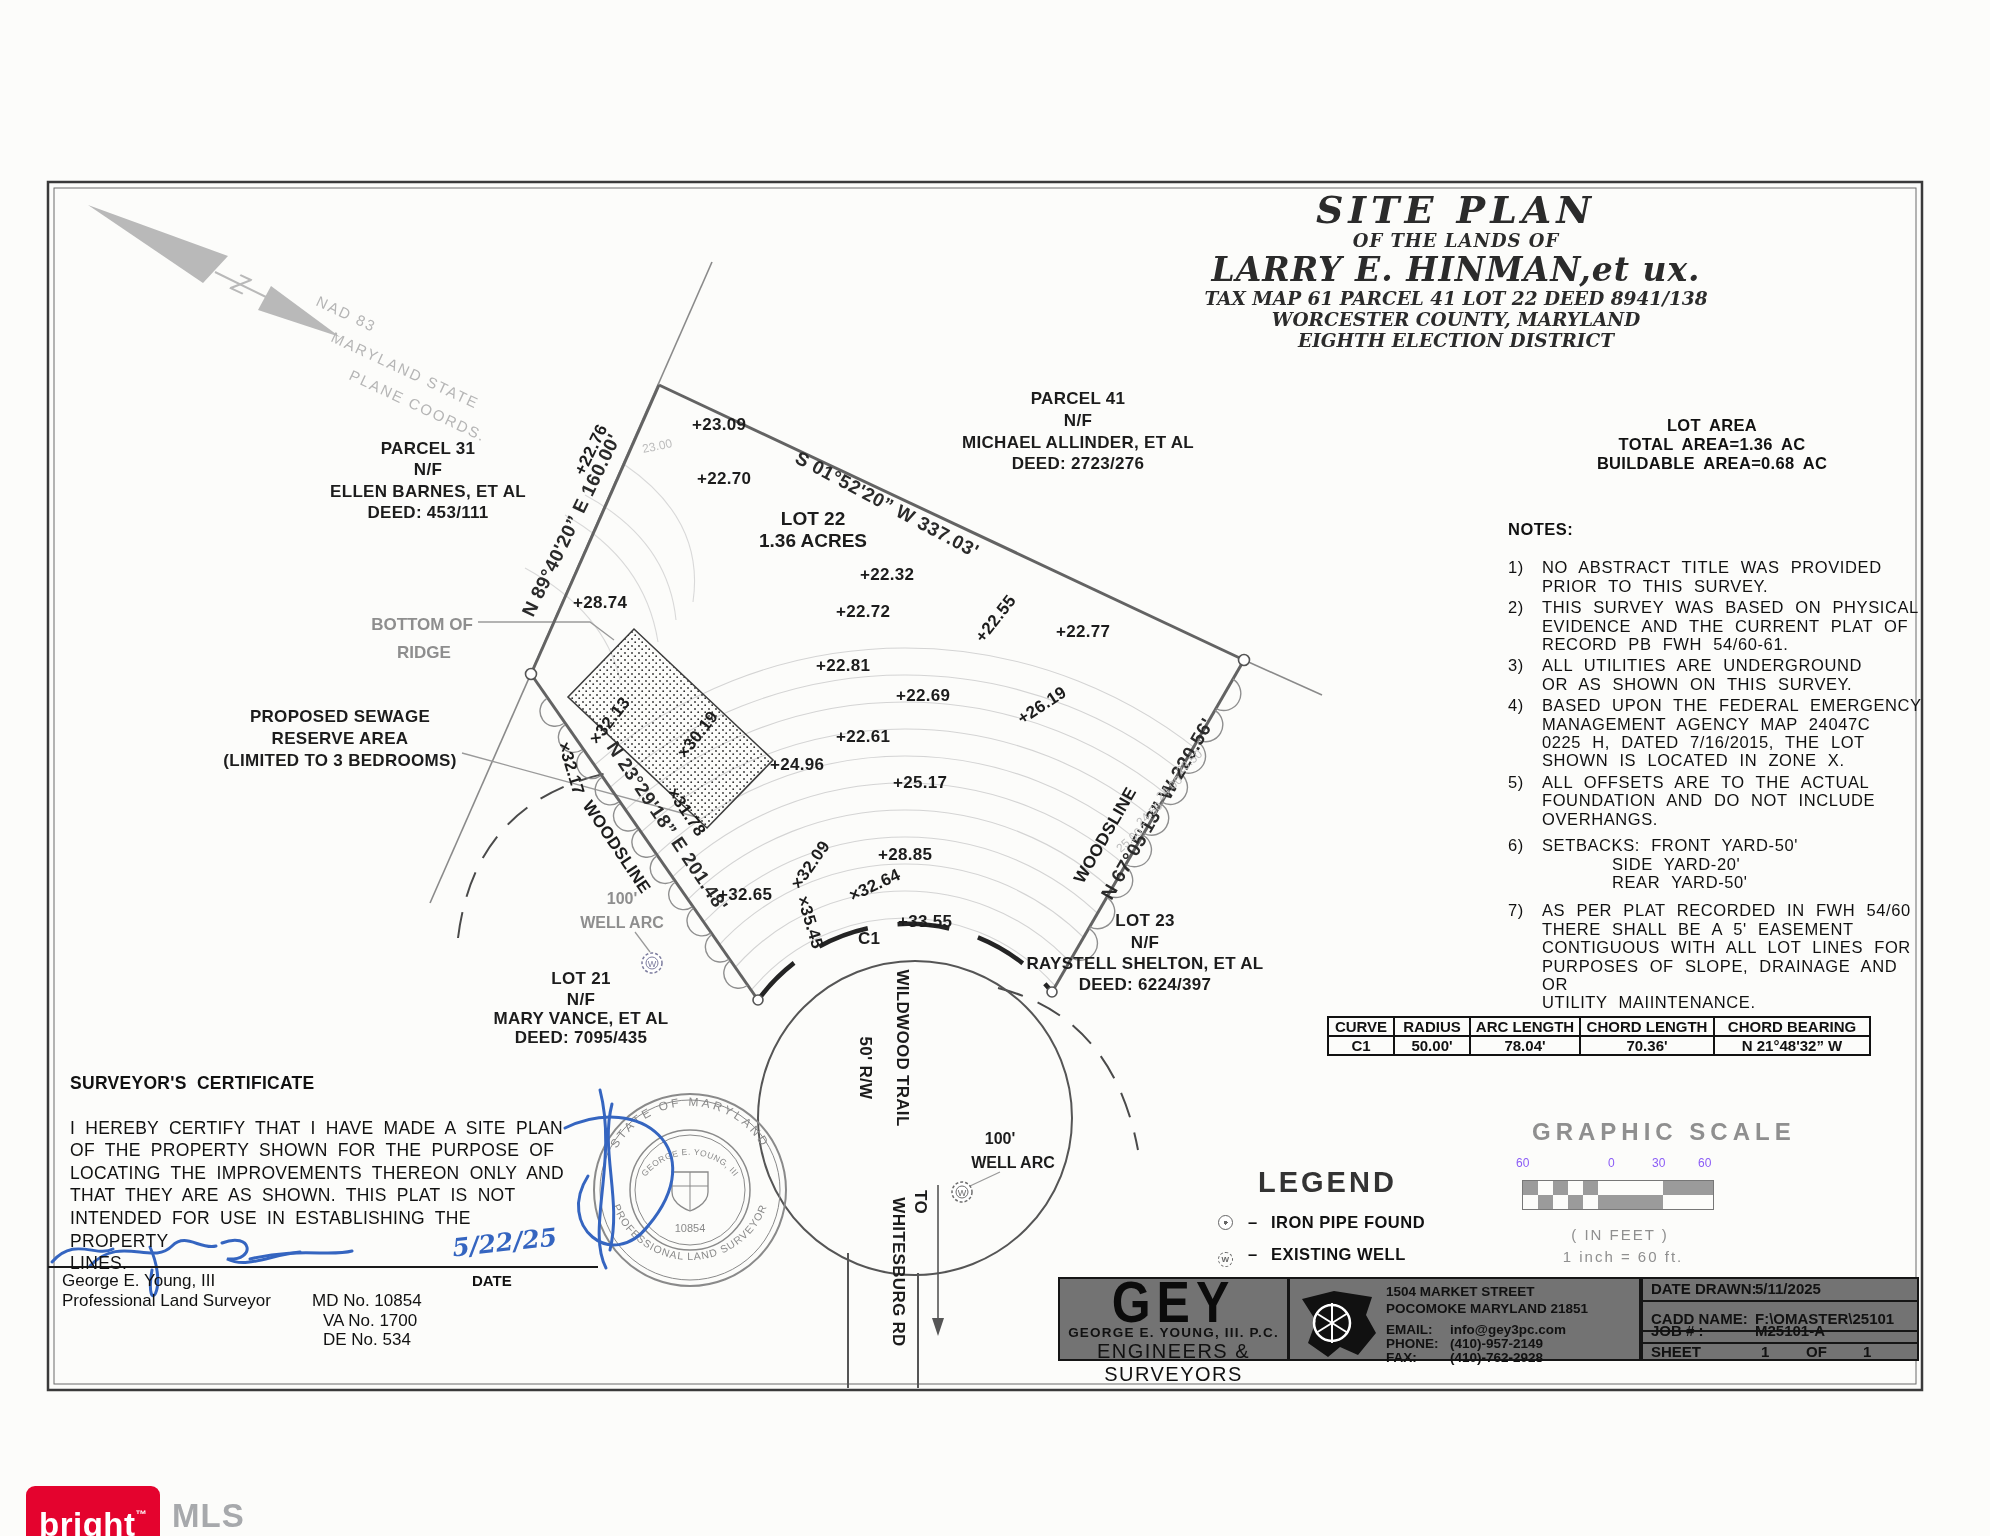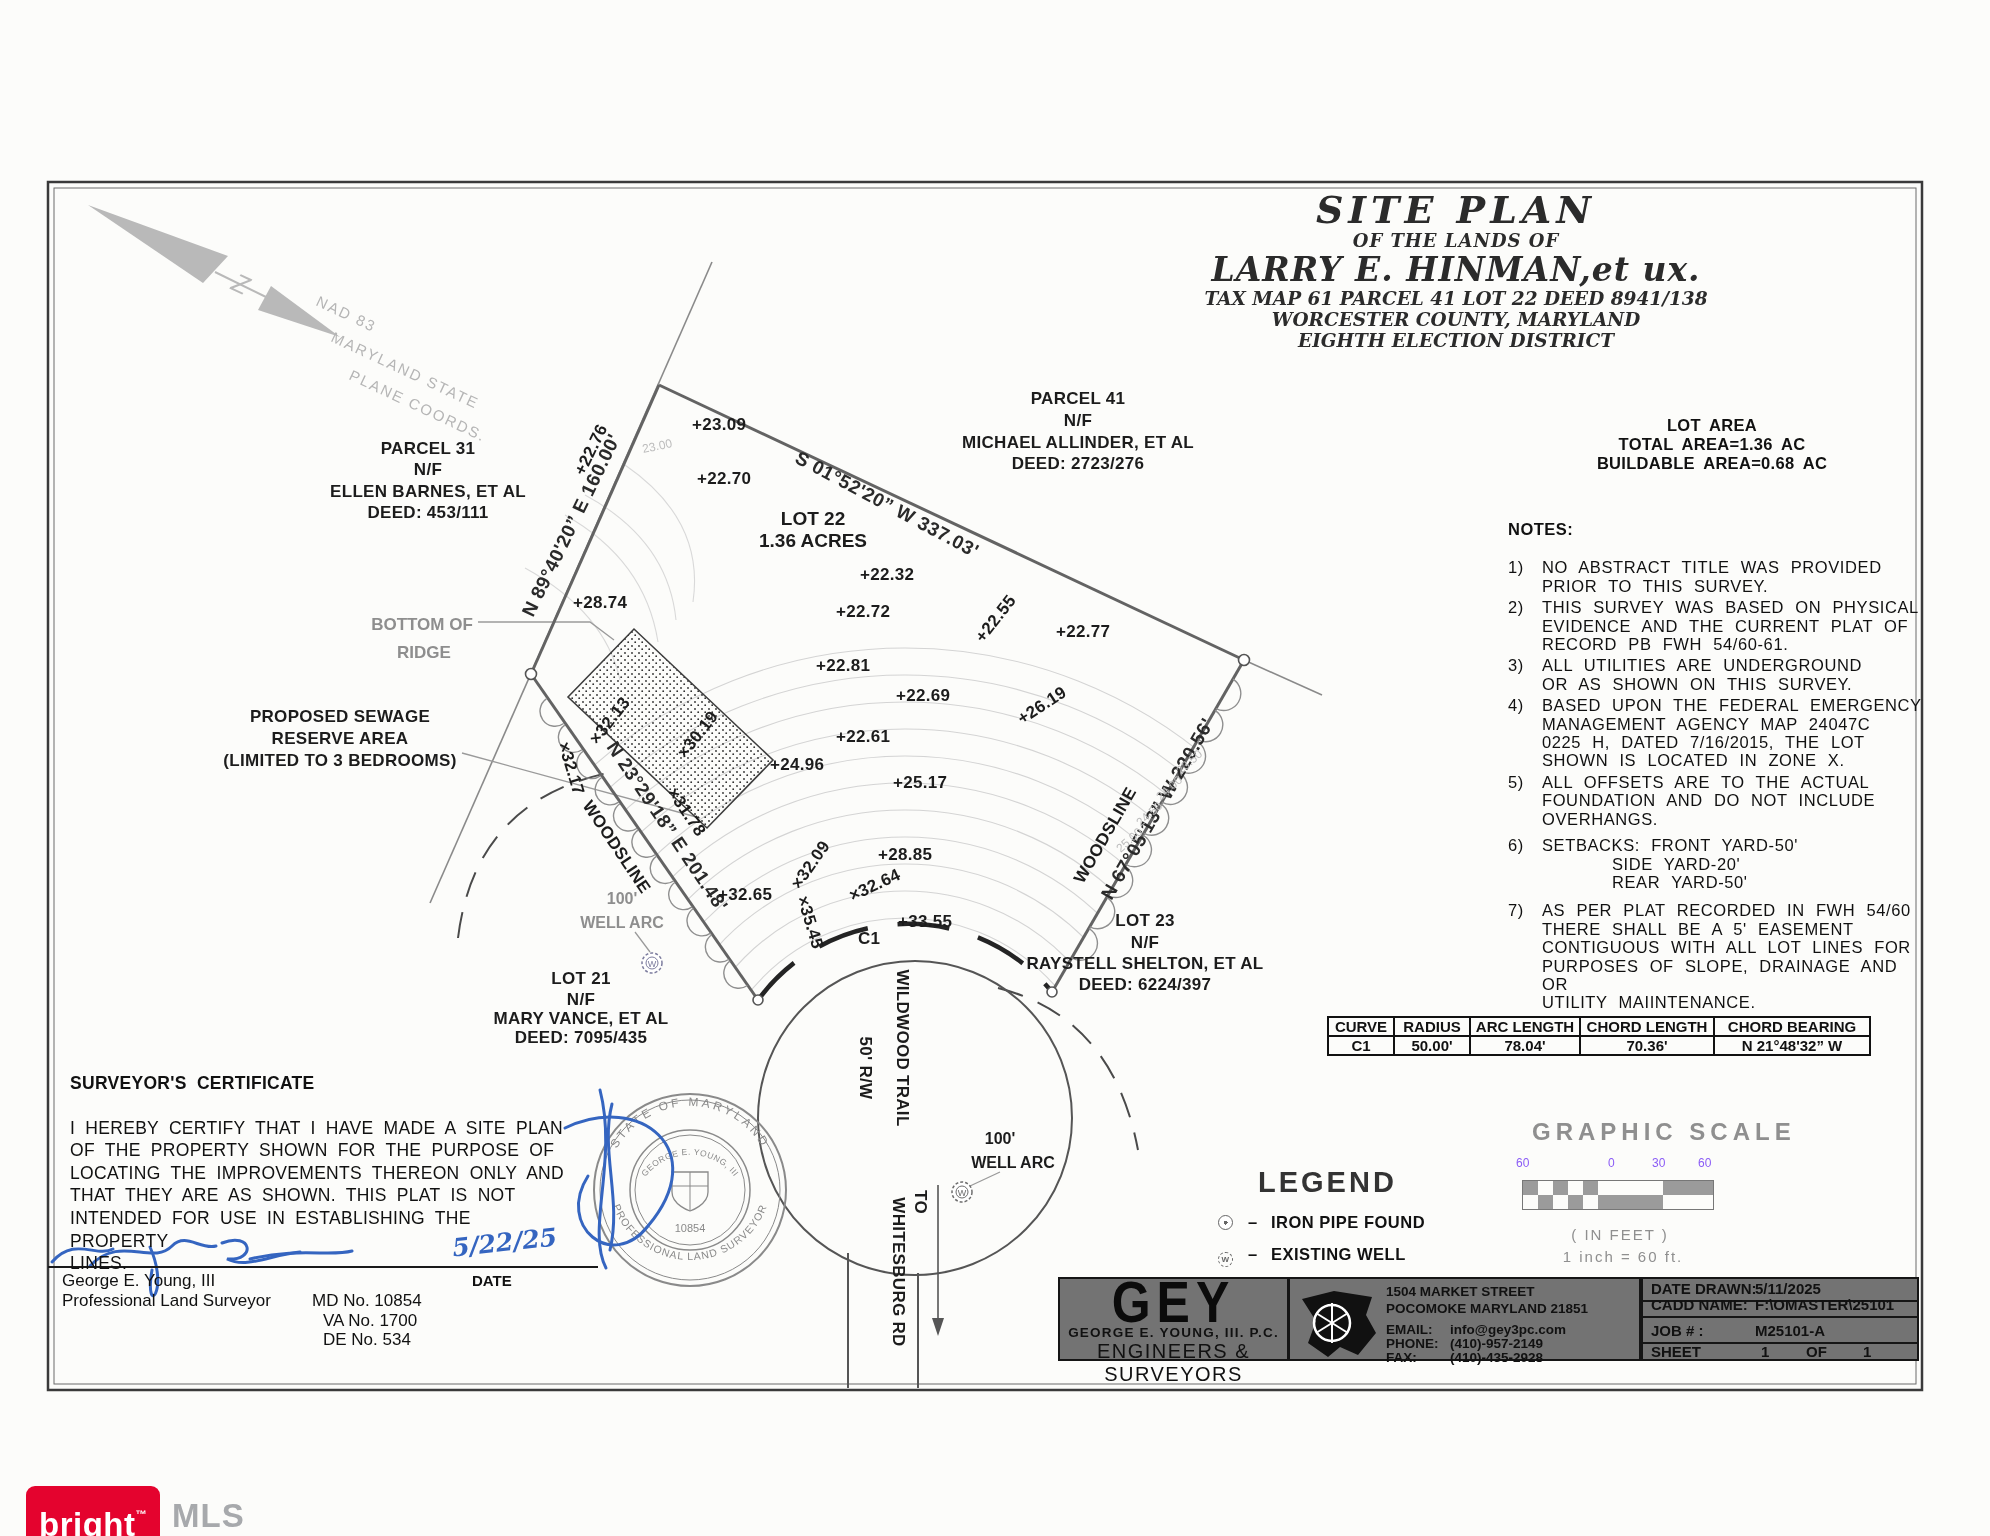--- a/index.html
+++ b/index.html
@@ -448,28 +448,28 @@
     </svg>
     <div class="abs cad addr" style="left:96px;top:4px;">
       <div>1504 MARKET STREET</div>
       <div>POCOMOKE MARYLAND 21851</div>
     </div>
     <div class="abs cad addr" style="left:96px;top:42px;">EMAIL:</div>
     <div class="abs cad addr" style="left:160px;top:42px;">info@gey3pc.com</div>
     <div class="abs cad addr" style="left:96px;top:56px;">PHONE:</div>
     <div class="abs cad addr" style="left:160px;top:56px;">(410)-957-2149</div>
     <div class="abs cad addr" style="left:96px;top:70px;">FAX:</div>
-    <div class="abs cad addr" style="left:160px;top:70px;">(410)-435-2928</div>
+    <div class="abs cad addr" style="left:160px;top:70px;">(410)-762-2928</div>
   </div>
   <div class="fbox cad itable" style="left:1641px;top:1277px;width:278px;height:84px;">
     <div class="irow" style="top:0;">
       <span class="abs" style="left:8px;">DATE DRAWN:</span>
       <span class="abs" style="left:112px;">5/11/2025</span>
     </div>
-    <div class="irow" style="top:16px;padding-left:13px;">
+    <div class="irow" style="top:30px;padding-left:13px;">
       <span class="abs" style="left:8px;">CADD NAME:</span>
       <span class="abs" style="left:112px;">F:\OMASTER\25101</span>
     </div>
     <div class="irow" style="top:42px;">
       <span class="abs" style="left:8px;">JOB # :</span>
       <span class="abs" style="left:112px;">M25101-A</span>
     </div>
     <div class="irow" style="top:63px;border-bottom:none;">
       <span class="abs" style="left:8px;">SHEET</span>
       <span class="abs" style="left:118px;">1</span>

